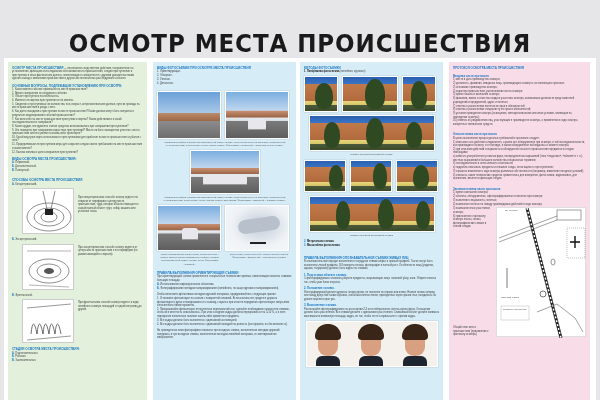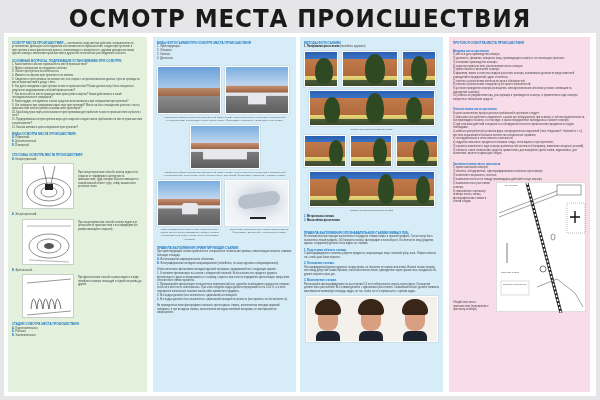--- a/index.html
+++ b/index.html
@@ -1,17 +1,17 @@
 <!DOCTYPE html>
 <html><head>
 <meta charset="utf-8">
 <style>
   * { box-sizing: border-box; margin: 0; padding: 0; }
   html, body { width: 600px; height: 400px; overflow: hidden; background: #e6e6e8; font-family: "Liberation Sans", sans-serif; }
-  .poster { position: relative; width: 600px; height: 368px; background: #e6e6e8; }
+  .poster { position: relative; width: 600px; height: 368px; background: #e6e6e8; margin-top: 25px; }
   .title { position: absolute; top: 4px; left: 0; width: 600px; text-align: center; font-family: "DejaVu Sans", sans-serif; font-weight: bold; font-size: 25px; letter-spacing: 1px; color: #1a1a1a; transform: scaleX(0.92); }
   .frame { position: absolute; top: 33px; left: 4px; width: 592px; height: 363px; background: #fff; }
   .col { position: absolute; top: 37px; height: 355px; padding: 3px 4px; overflow: hidden; font-size: 2.6px; line-height: 3.5px; color: #444; }
   .c1 { left: 8px; width: 139px; background: #e2f0dc; }
   .c2 { left: 153px; width: 143px; background: #d6ecf7; }
   .c3 { left: 300px; width: 143px; background: #d6ecf7; }
   .c4 { left: 449px; width: 141px; background: #f8dde8; }
   .h { color: #1e78c2; font-weight: bold; font-size: 3px; line-height: 4px; margin-top: 3px; text-transform: uppercase; }
   .h.sub { text-transform: none; font-size: 2.8px; margin-top: 2px; }
   .p { margin: 0.5px 0; }

